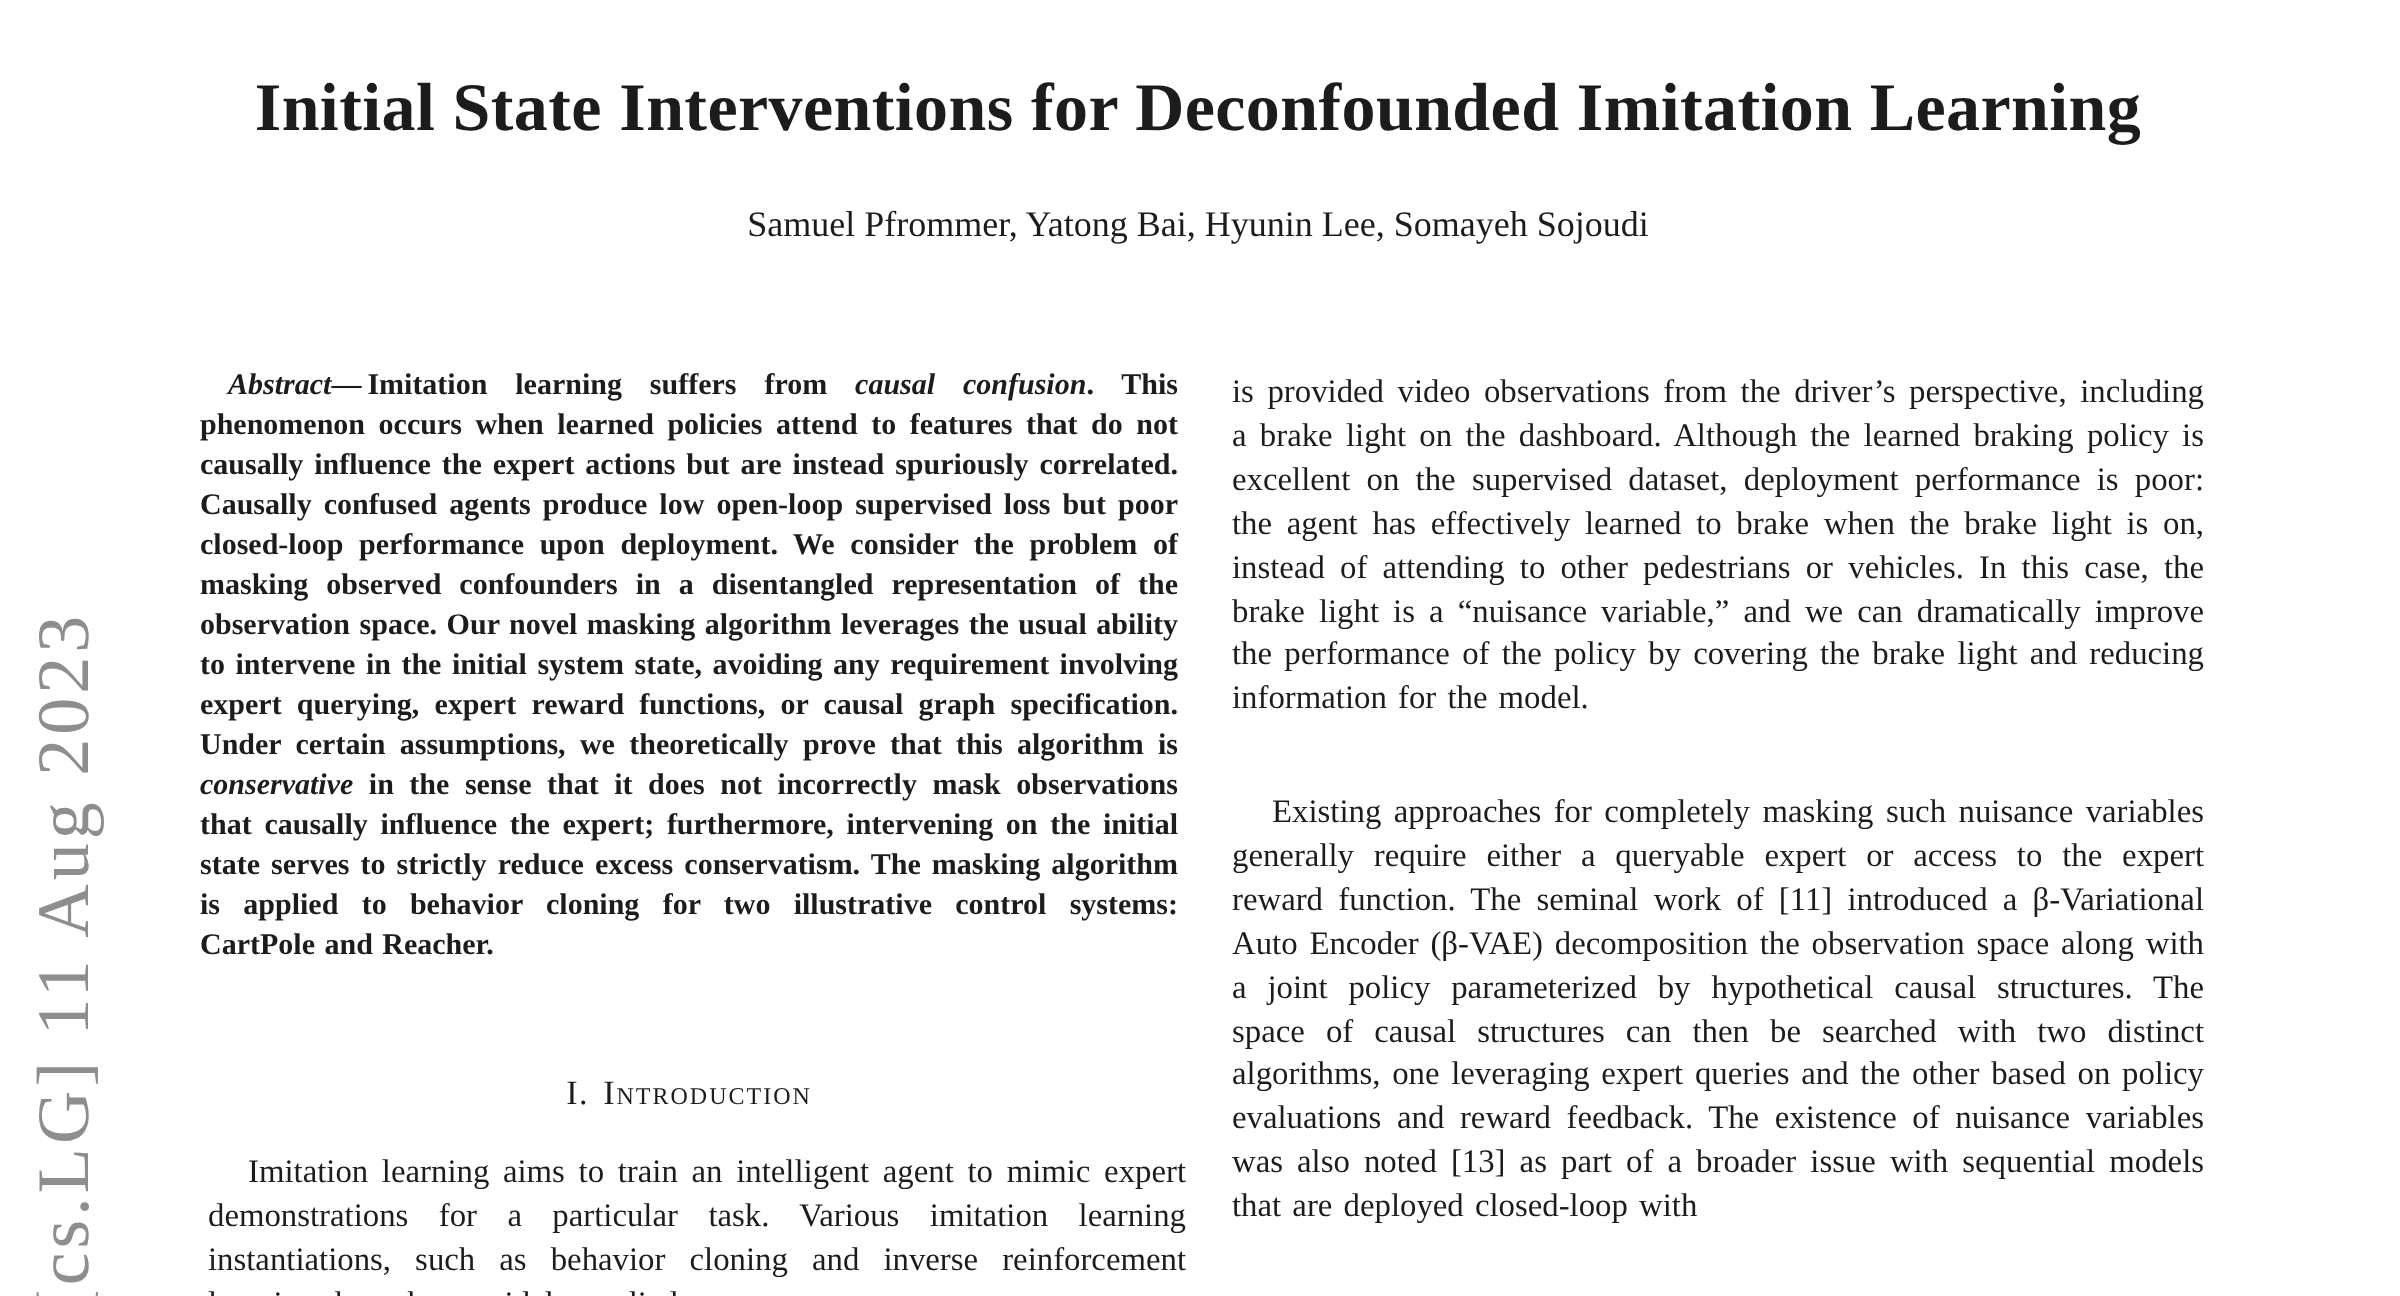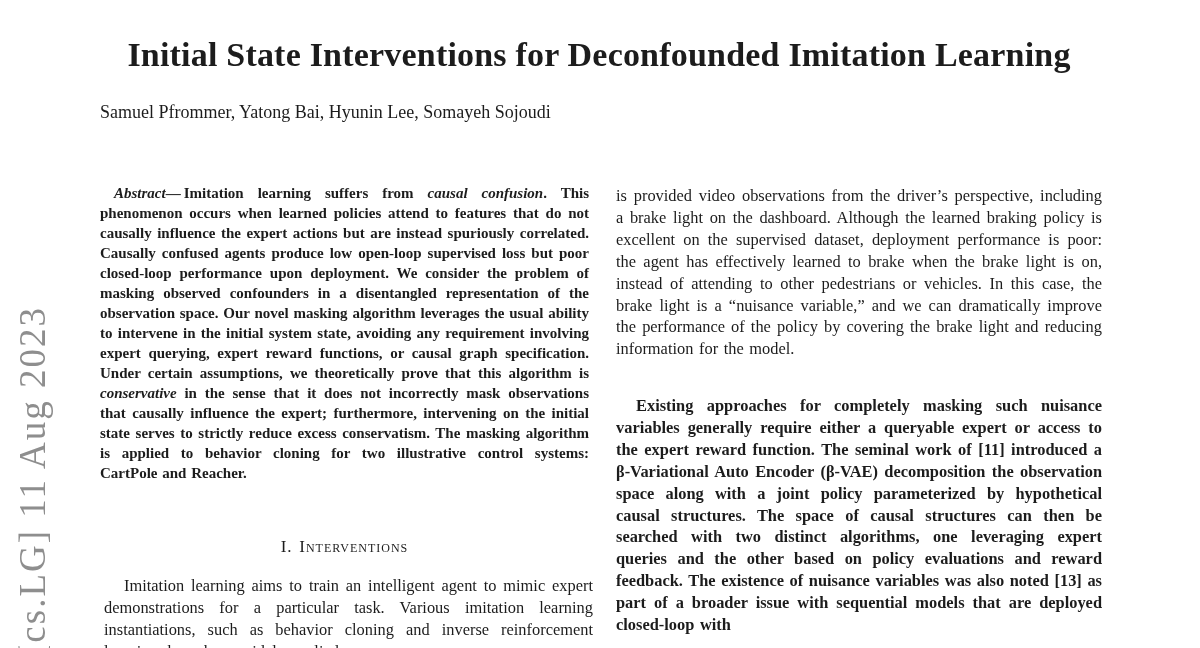--- a/index.html
+++ b/index.html
@@ -31,21 +31,21 @@
     left: 100px; top: 36px; width: 998px;
     margin: 0;
     text-align: center;
     font-size: 34px;
     font-weight: 700;
     letter-spacing: 0.2px;
   }
   .authors {
     position: absolute;
     left: 100px; top: 102px; width: 998px;
-    text-align: left;
+    text-align: center;
     font-size: 18px;
   }
   .abstract {
     position: absolute;
     left: 100px; top: 183px; width: 489px;
     margin: 0;
     font-size: 15px;
     line-height: 20px;
     font-weight: 700;
     text-align: justify;
@@ -70,36 +70,36 @@
   .body-par {
     margin: 4px;
     font-size: 16.4px;
     line-height: 21.9px;
     text-align: justify;
     word-spacing: 1.5px;
   }
   .indent { text-indent: 20px; }
   .intro-par  { position: absolute; left: 100px; top: 571px; width: 489px; }
   .right-par1 { position: absolute; left: 612px; top: 181px; width: 486px; }
-  .right-par2 { position: absolute; left: 612px; top: 391px; width: 486px; font-weight: bold; }
+  .right-par2 { position: absolute; left: 612px; top: 391px; width: 486px; }
 </style>
 </head>
 <body>
 
 <div class="page">
 
   <div class="arxiv-stamp">[cs.LG] 11 Aug 2023</div>
 
   <h1 class="title">Initial State Interventions for Deconfounded Imitation Learning</h1>
 
   <div class="authors">Samuel Pfrommer, Yatong Bai, Hyunin Lee, Somayeh Sojoudi</div>
 
   <p class="abstract"><span class="it">Abstract</span><span>— Imitation learning suffers from </span><span class="it">causal confusion</span><span>. This phenomenon occurs when learned policies attend to features that do not causally influence the expert actions but are instead spuriously correlated. Causally confused agents produce low open-loop supervised loss but poor closed-loop performance upon deployment. We consider the problem of masking observed confounders in a disentangled representation of the observation space. Our novel masking algorithm leverages the usual ability to intervene in the initial system state, avoiding any requirement involving expert querying, expert reward functions, or causal graph specification. Under certain assumptions, we theoretically prove that this algorithm is </span><span class="it">conservative</span><span> in the sense that it does not incorrectly mask observations that causally influence the expert; furthermore, intervening on the initial state serves to strictly reduce excess conservatism. The masking algorithm is applied to behavior cloning for two illustrative control systems: CartPole and Reacher.</span></p>
 
-  <h2 class="sec-heading"><span>I.</span><span class="sc">Interventions</span></h2>
+  <h2 class="sec-heading"><span>I.</span><span class="sc">Introduction</span></h2>
 
   <p class="body-par indent intro-par">Imitation learning aims to train an intelligent agent to mimic expert demonstrations for a particular task. Various imitation learning instantiations, such as behavior cloning and inverse reinforcement learning, have been widely applied</p>
 
   <p class="body-par right-par1">is provided video observations from the driver’s perspective, including a brake light on the dashboard. Although the learned braking policy is excellent on the supervised dataset, deployment performance is poor: the agent has effectively learned to brake when the brake light is on, instead of attending to other pedestrians or vehicles. In this case, the brake light is a “nuisance variable,” and we can dramatically improve the performance of the policy by covering the brake light and reducing information for the model.</p>
 
   <p class="body-par indent right-par2">Existing approaches for completely masking such nuisance variables generally require either a queryable expert or access to the expert reward function. The seminal work of [11] introduced a β-Variational Auto Encoder (β-VAE) decomposition the observation space along with a joint policy parameterized by hypothetical causal structures. The space of causal structures can then be searched with two distinct algorithms, one leveraging expert queries and the other based on policy evaluations and reward feedback. The existence of nuisance variables was also noted [13] as part of a broader issue with sequential models that are deployed closed-loop with</p>
 
 </div>
 
 </body></html>

